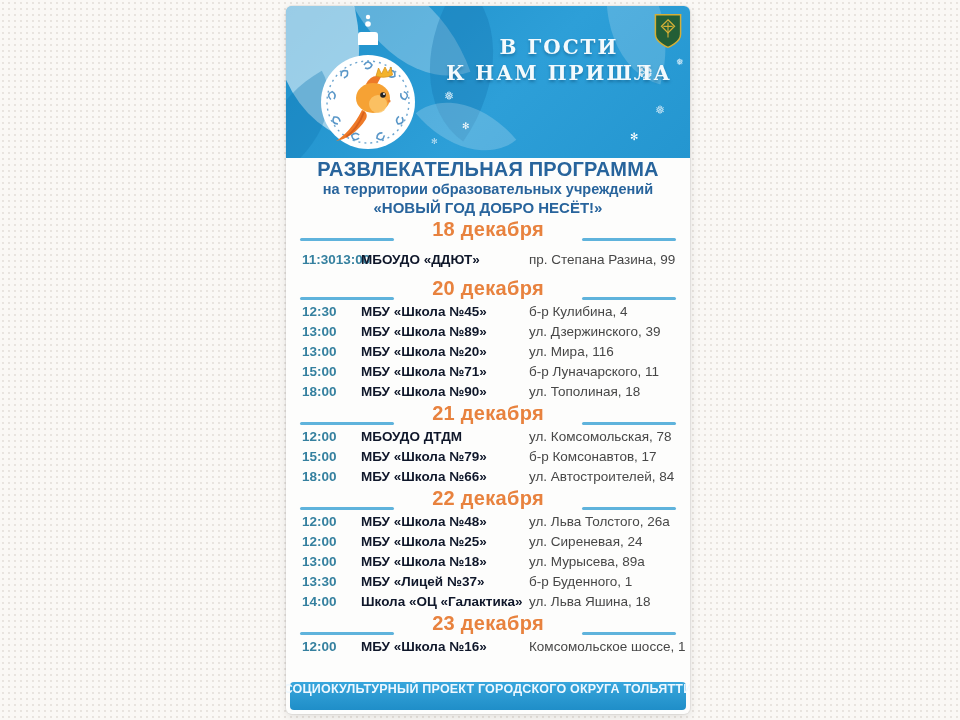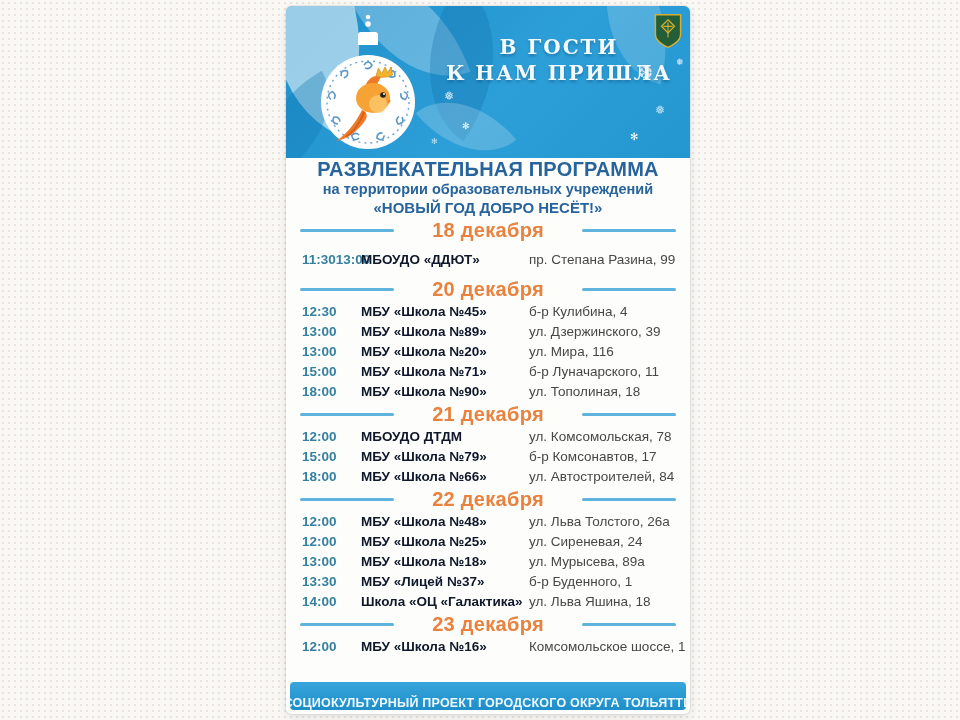--- a/index.html
+++ b/index.html
@@ -42,37 +42,37 @@
   .htitle .t1 { font-size:41px; letter-spacing:3px; line-height:44px; }
   .htitle .t2 { font-size:20px; letter-spacing:2px; line-height:26px; margin-top:6px; }
   .htitle .t3 { font-size:20px; letter-spacing:2px; line-height:26px; }
   .crest { position:absolute; right:8px; top:7px; width:28px; height:36px; }
   
   .program { text-align:center; padding-top:0; color:#28649c; }
   .p-title { font-size:20px; line-height:22px; font-weight:bold; letter-spacing:.2px; }
   .p-sub   { font-size:14.5px; line-height:18px; font-weight:bold; }
   .p-name  { font-size:15px; line-height:19px; font-weight:bold;text-align:center; }
   
-  .date-row { display:flex; align-items:center; height:22px; margin:2px 14px 1px;gap:22px; }
+  .date-row { display:flex; align-items:flex-end; height:22px; margin:2px 14px 1px;gap:22px; }
   .dline { flex:1; height:3px; background:#5fb3dc; border-radius:2px; }
   .date-label {
     color:#e8823e; font-size:20px; font-weight:bold; letter-spacing:.3px;
     padding:0 16px; white-space:nowrap;
   }
   .row { display:flex; align-items:center; height:20px; padding:0 12px 0 16px; font-size:13.5px; }
   .row.double { height:34px; }
   .time { width:47px; flex:0 0 47px; color:#35809f; font-weight:bold; }
   .time.double { display:flex; flex-direction:row; line-height:15px; }
   .venue { width:168px; flex:0 0 168px; color:#0f172a; font-weight:bold; white-space:nowrap;margin-left:12px; }
   .addr { flex:1; color:#474747; white-space:nowrap; }
   
   .footer {
     margin:auto 4px 4px; height:28px; border-radius:4px;
     background:linear-gradient(#38a6dc,#1f8ec8);
-    display:flex; align-items:flex-end; justify-content:center;
+    display:flex; align-items:flex-start; justify-content:center;
     color:#eef8ff; font-size:12.5px; font-weight:bold; letter-spacing:.2px; white-space:nowrap;
   }
 </style>
 </head>
 <body>
 
 <div class="poster">
 
   <div class="header">
     <div class="petal p1"></div>

